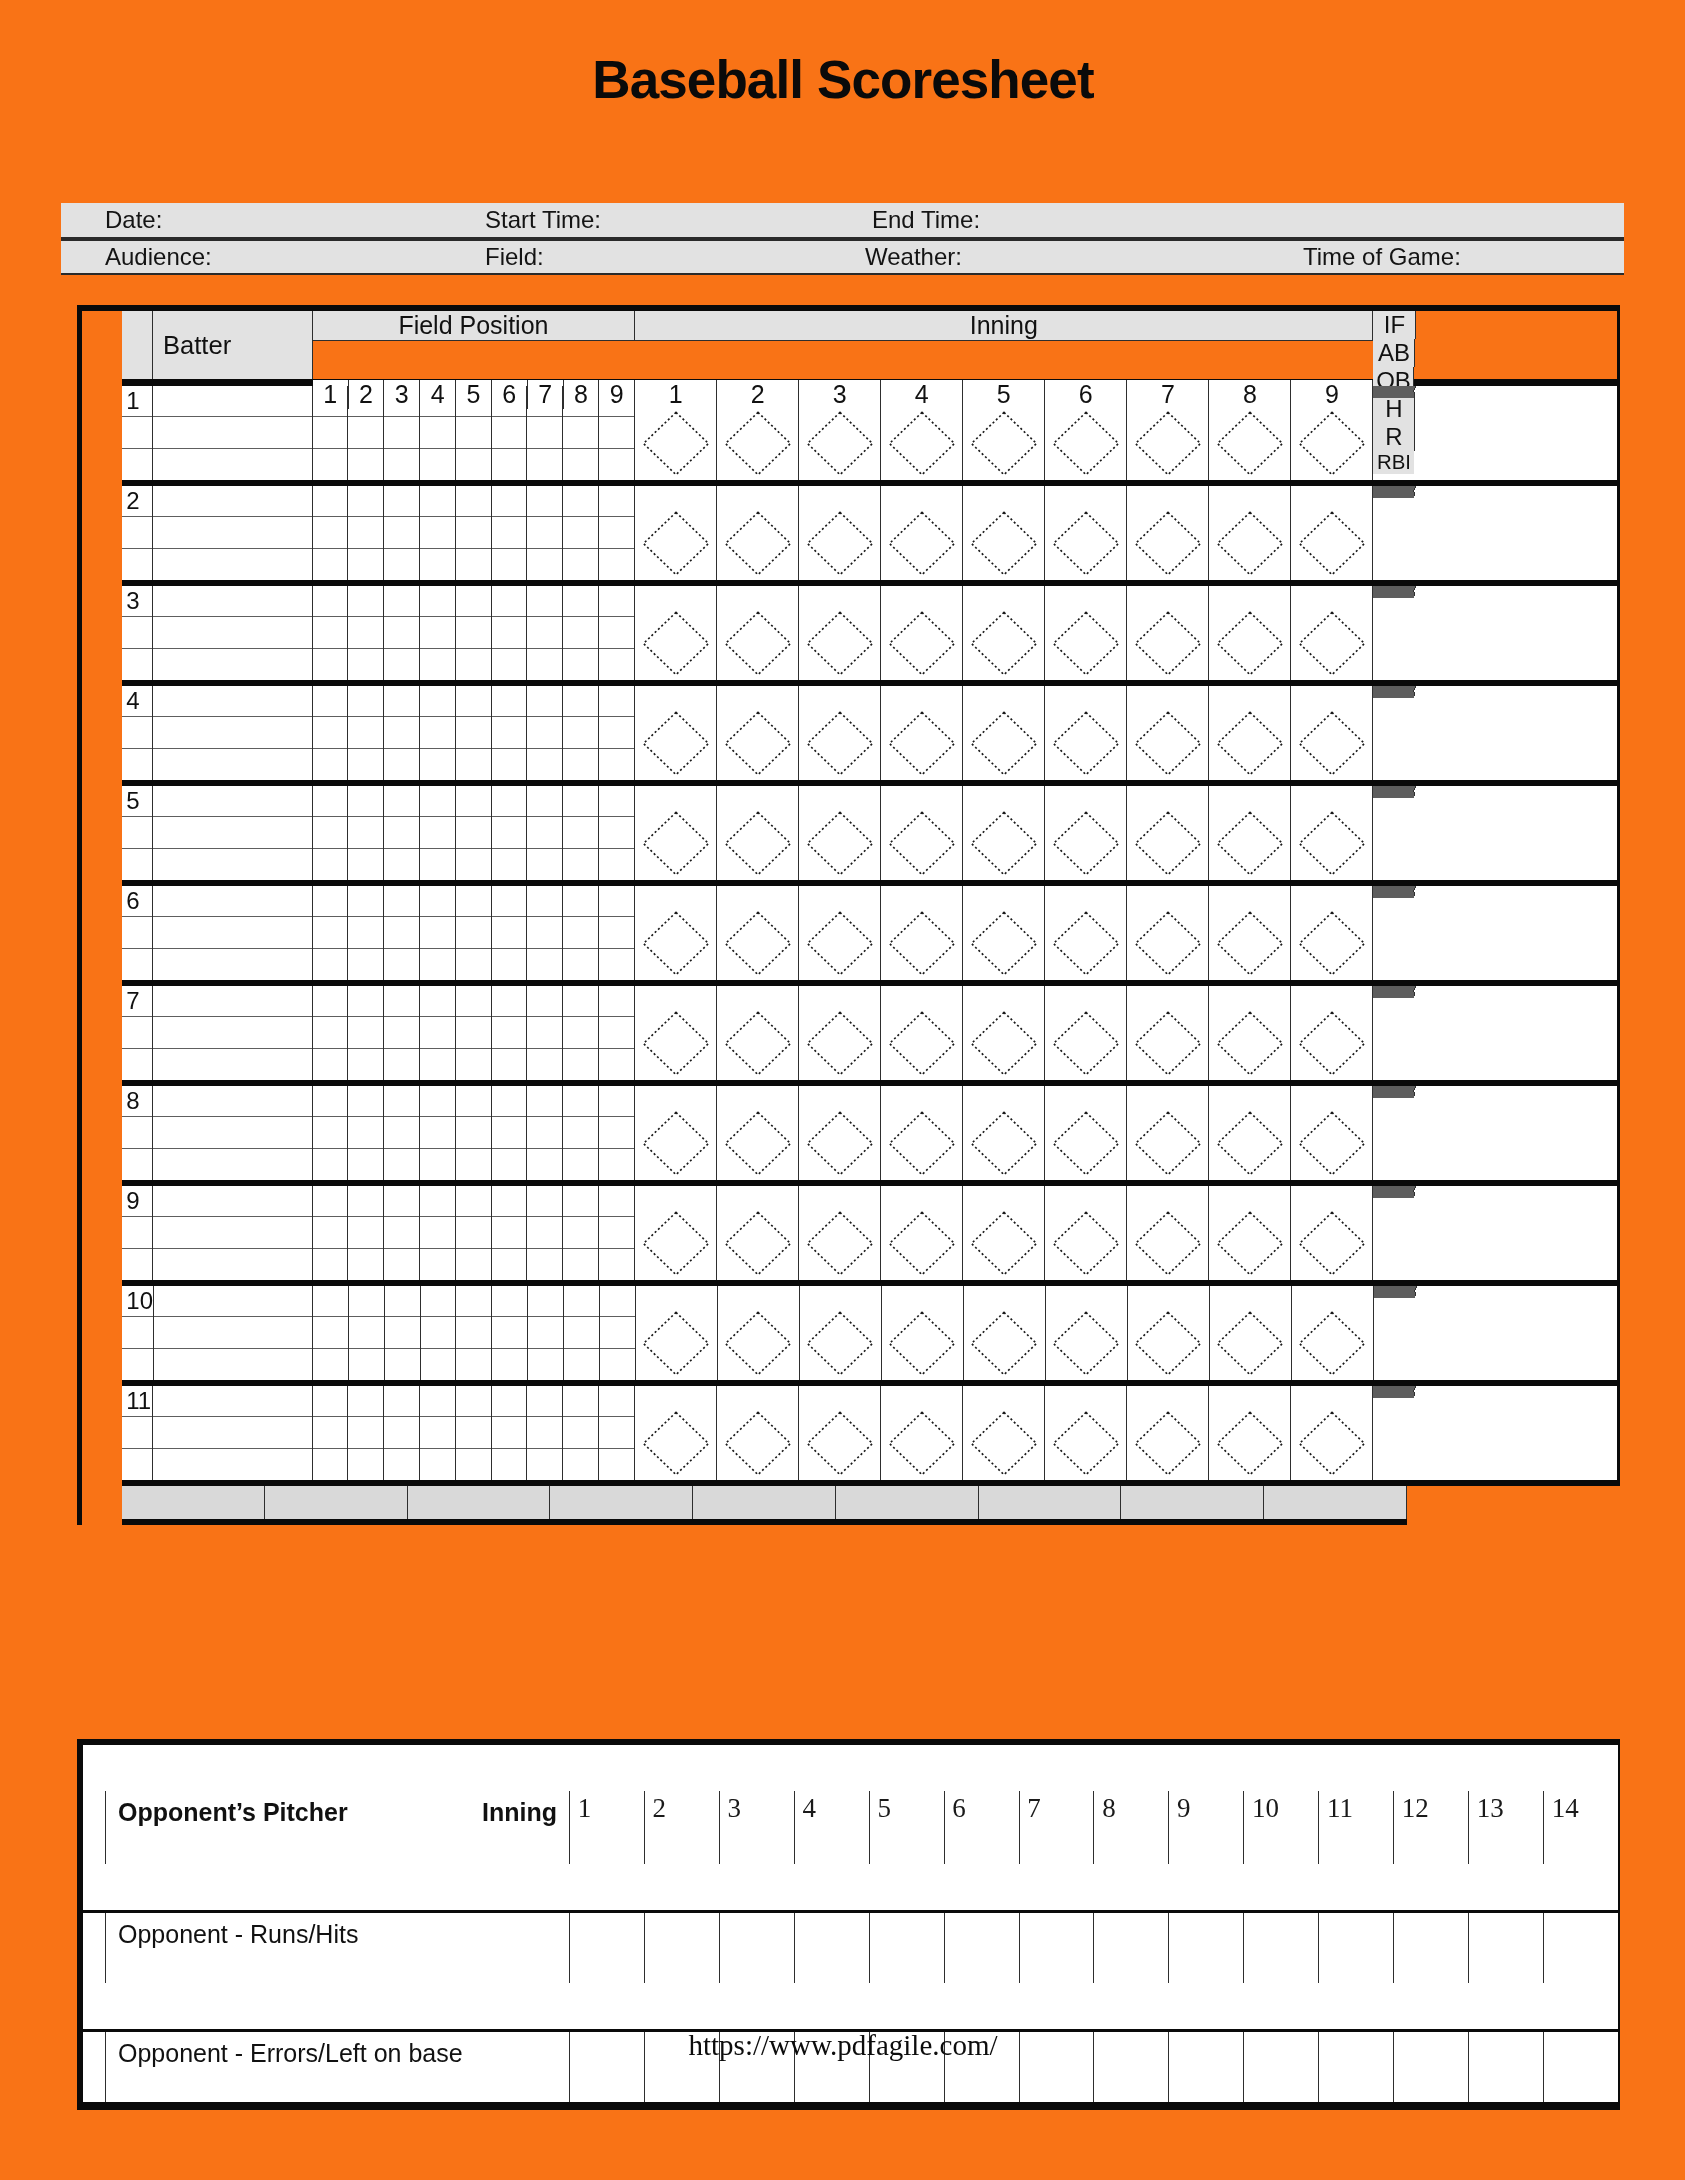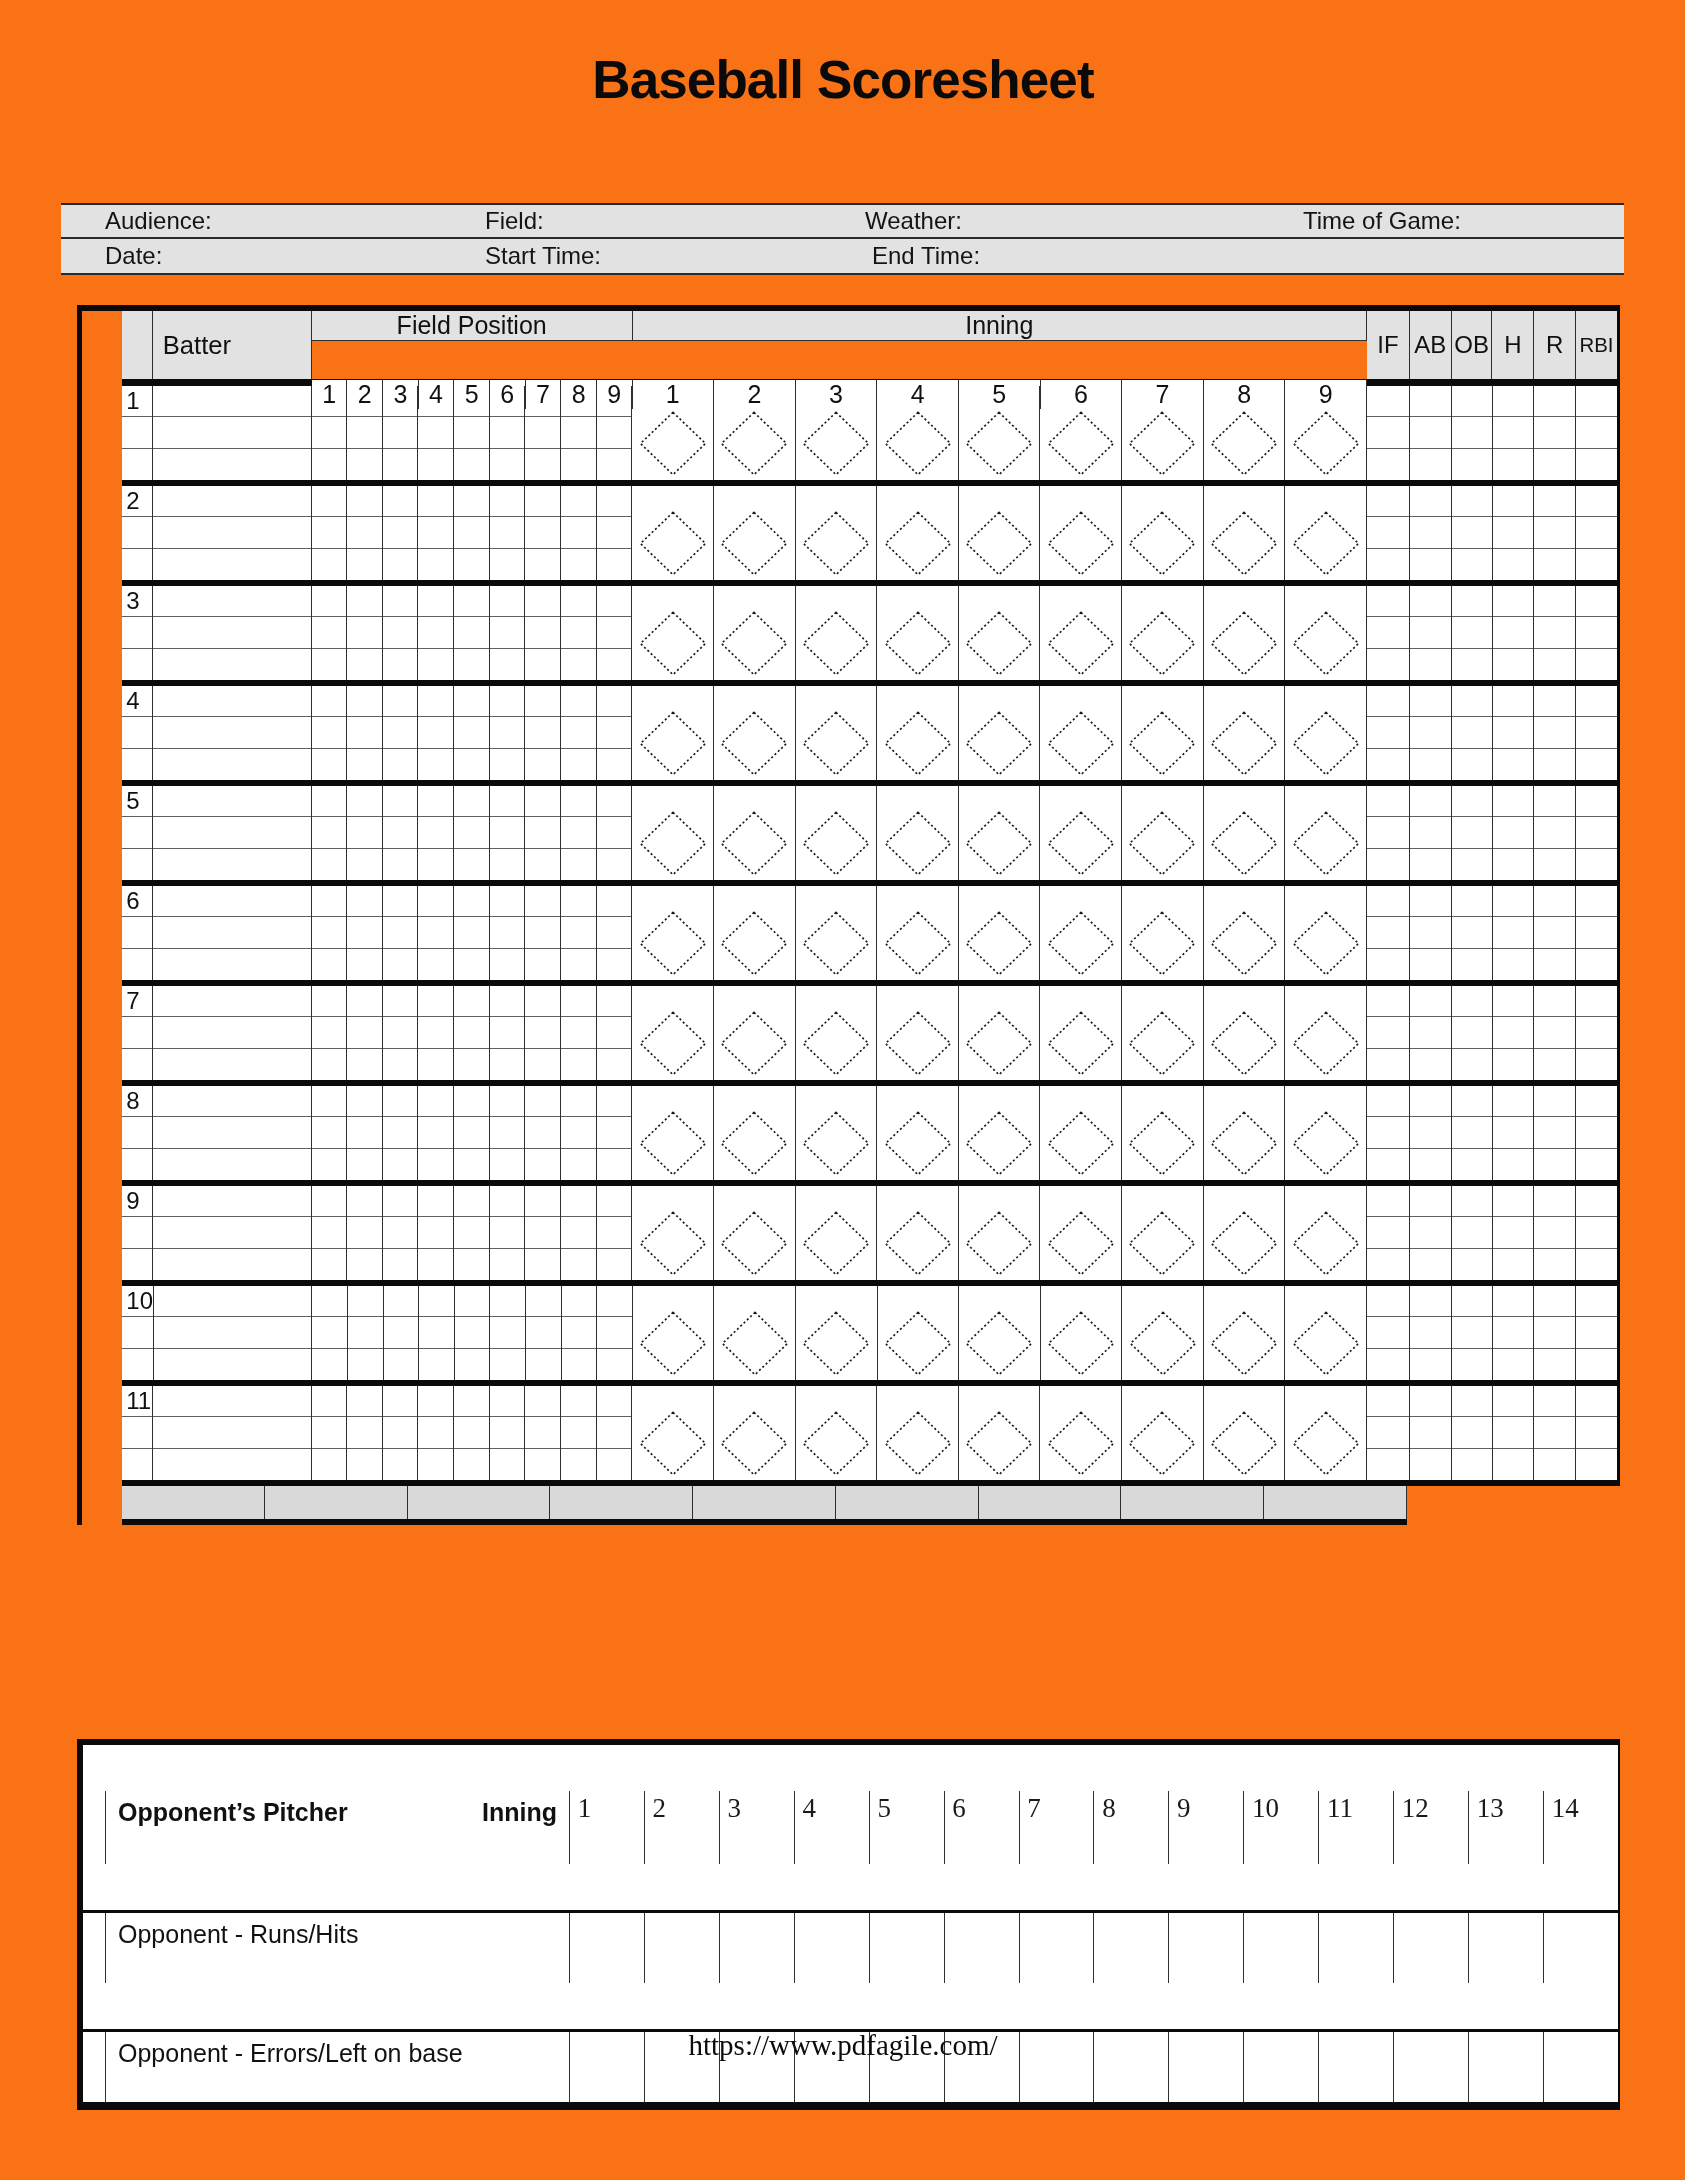--- a/index.html
+++ b/index.html
@@ -40,21 +40,21 @@
   .brow { display:flex; height:100px; border-right:3.4px solid #0a0a0a;
           border-bottom:6.8px solid #0a0a0a; background:#fff; }
   .col { display:flex; flex-direction:column; border-right:1.7px solid #2e2e2e; }
   .sub { flex:1; border-bottom:1.7px solid #5e5e5e; }
   .sub:last-child { border-bottom:none; }
   .numcol { width:31.5px; } .bcol { width:164px; }
   .fpwrap { width:331px; display:flex; } .fpcol { flex:1; }
   .innwrap { width:758px; display:flex; }
   .inncell { flex:1; border-right:1.7px solid #2e2e2e; display:flex;
              align-items:flex-end; justify-content:center; }
-  .statwrap { width:250px; display:flex; }
+  .statwrap { width:250px; display:flex;flex-direction:column; }
   .bnum { font-size:24px; line-height:1.15; padding:1.7px 0 0 4.3px; }
   .diamond { margin-bottom:3.4px; }
 
   .runs-row { display:flex; width:1285px; height:39px; background:#d9d9d9;
               border-bottom:6.8px solid #0a0a0a; }
   .runs-label-cell { width:526px; display:flex; align-items:center; padding-left:22px;
                      font-size:25.6px; border-right:1.7px solid #2e2e2e; }
   .runs-cell { flex:1; border-right:1.7px solid #2e2e2e; }
 
   
@@ -74,30 +74,30 @@
             font-family:"Liberation Serif", serif; font-size:29px; color:#0c0c0c; }
 </style>
 </head>
 <body>
 
 <div class="page">
 
   <div class="title">Baseball Scoresheet</div>
 
   <div class="info-bar">
+    <div class="info-row second">
+      <span class="info-field" style="left:44px">Date:</span>
+      <span class="info-field" style="left:424px">Start Time:</span>
+      <span class="info-field" style="left:811px">End Time:</span>
+    </div>
     <div class="info-row">
       <span class="info-field" style="left:44px">Audience:</span>
       <span class="info-field" style="left:424px">Field:</span>
       <span class="info-field" style="left:804px">Weather:</span>
       <span class="info-field" style="left:1242px">Time of Game:</span>
-    </div>
-    <div class="info-row second">
-      <span class="info-field" style="left:44px">Date:</span>
-      <span class="info-field" style="left:424px">Start Time:</span>
-      <span class="info-field" style="left:811px">End Time:</span>
     </div>
   </div>
 
   <div class="btable">
     <div class="thead">
       <div class="corner gray"></div>
       <div class="batter-h gray">Batter</div>
       <div class="hgroup fp">
         <div class="hgroup-label gray">Field Position</div>
         <div class="hgroup-nums">

